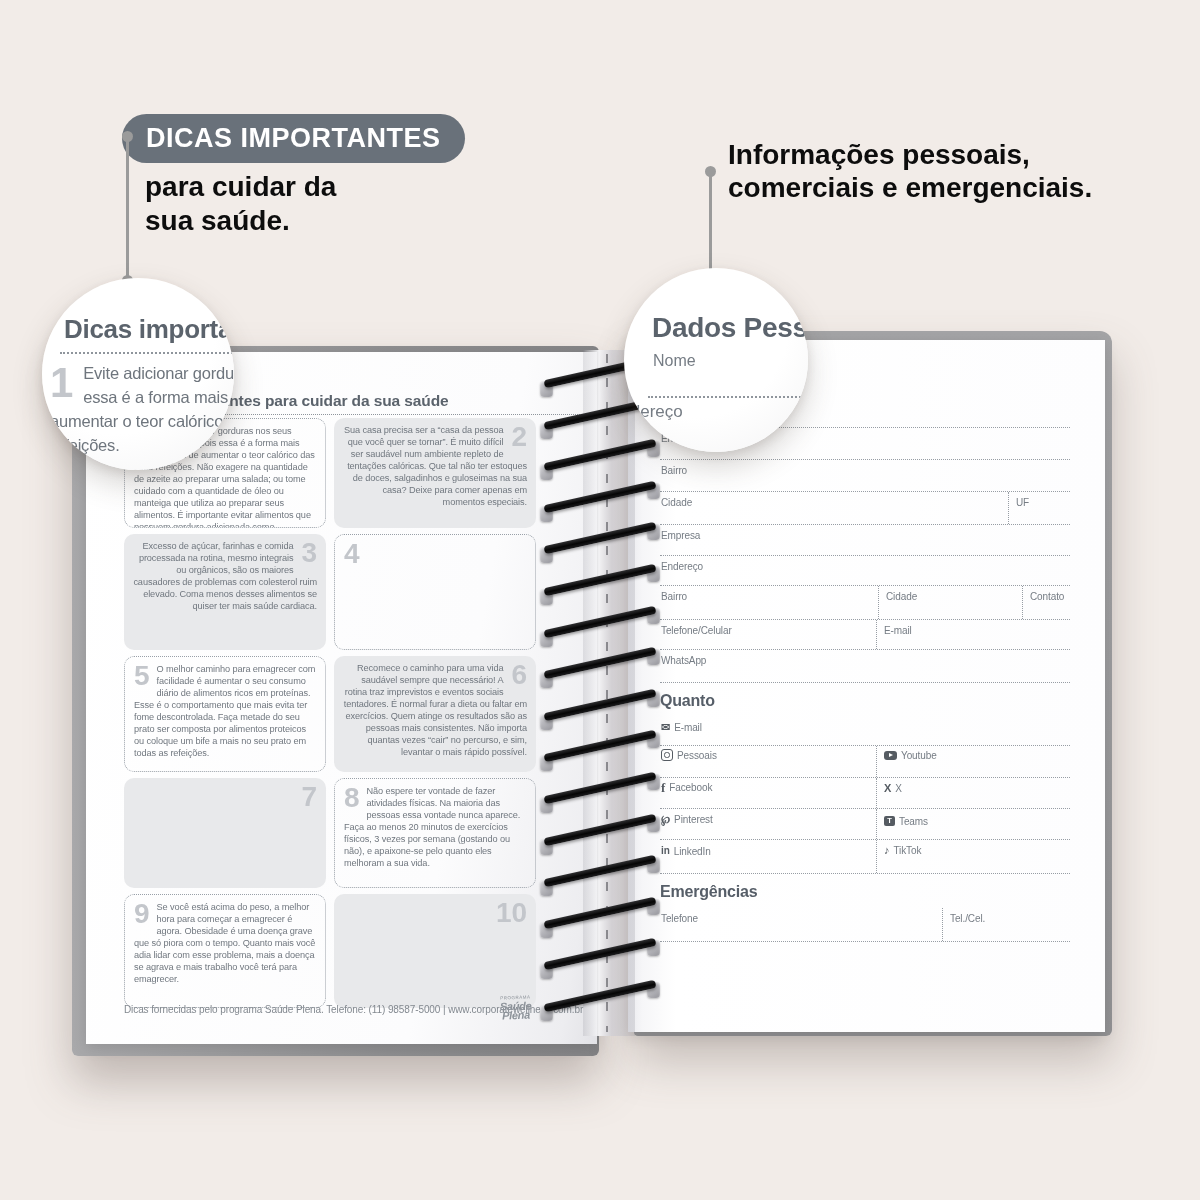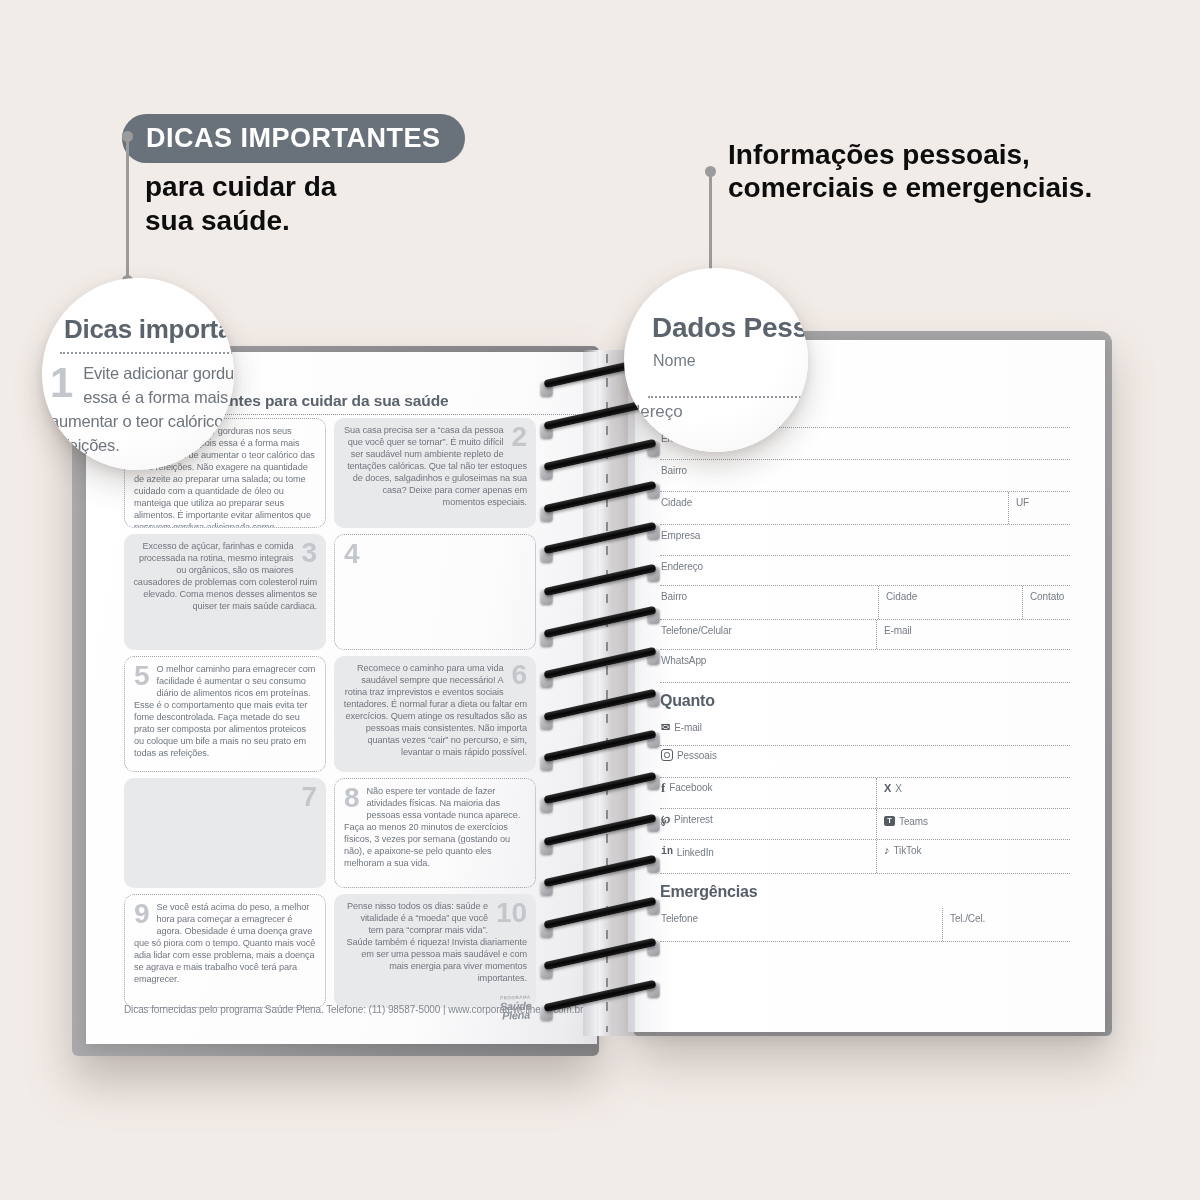--- a/index.html
+++ b/index.html
@@ -70,21 +70,21 @@
   .cols .fcell{height:100%;box-sizing:border-box;}
   .cols .sep{border-left:1px dotted #979da4;padding-left:6px;}
   .cols-uf{grid-template-columns:348px 1fr;}
   .cols-half{grid-template-columns:216px 1fr;}
   .cols-3{grid-template-columns:218px 144px 1fr;}
   .cols-em{grid-template-columns:282px 1fr;}
   .fheader{font-size:16px;font-weight:bold;color:#565e68;padding-top:9px;height:25px;letter-spacing:-.2px;}
 
   .ic{display:inline-block;font-style:normal;color:#555b62;font-size:11px;font-weight:bold;line-height:1;}
   .ic-fb{font-family:"Liberation Serif",serif;font-size:13px;}
-  .ic-in{font-size:10px;font-family:Liberation Mono, monospace;}
+  .ic-in{font-size:10px;}
   .ic-ig{width:10px;height:10px;border:1.3px solid #555b62;border-radius:3px;position:relative;}
   .ic-ig::before{content:"";position:absolute;left:2.4px;top:2.4px;width:3.2px;height:3.2px;border:1.1px solid #555b62;border-radius:50%;}
   .ic-yt{width:13px;height:9px;background:#555b62;border-radius:3px;position:relative;}
   .ic-yt::before{content:"";position:absolute;left:5px;top:2.1px;border-left:4px solid #fff;border-top:2.4px solid transparent;border-bottom:2.4px solid transparent;}
   .ic-teams{width:11px;height:10px;background:#555b62;border-radius:2px;color:#fff;font-size:7.5px;text-align:center;line-height:10.5px;}
 
   
   .callout{position:absolute;border-radius:50%;background:radial-gradient(circle at 38% 30%,#ffffff 55%,#f3f3f4 100%);
     box-shadow:0 14px 30px rgba(70,58,52,.22),0 4px 10px rgba(70,58,52,.12);overflow:hidden;z-index:50;}
   .callout-left{left:42px;top:278px;width:192px;height:192px;}
@@ -133,21 +133,21 @@
     <div class="tips">
       <div class="tip dotted"><span class="tip-num">1</span><span>Evite adicionar gorduras nos seus alimentos, pois essa é a forma mais comum de aumentar o teor calórico das suas refeições. Não exagere na quantidade de azeite ao preparar uma salada; ou tome cuidado com a quantidade de óleo ou manteiga que utiliza ao preparar seus alimentos. É importante evitar alimentos que possuem gordura adicionada como ingrediente e preferir alimentos que são naturalmente ricos em gorduras.</span></div>
       <div class="tip gray"><span class="tip-num">2</span><span>Sua casa precisa ser a “casa da pessoa que você quer se tornar”. É muito difícil ser saudável num ambiente repleto de tentações calóricas. Que tal não ter estoques de doces, salgadinhos e guloseimas na sua casa? Deixe para comer apenas em momentos especiais.</span></div>
       <div class="tip gray"><span class="tip-num">3</span><span>Excesso de açúcar, farinhas e comida processada na rotina, mesmo integrais ou orgânicos, são os maiores causadores de problemas com colesterol ruim elevado. Coma menos desses alimentos se quiser ter mais saúde cardiaca.</span></div>
       <div class="tip dotted"><span class="tip-num">4</span></div>
       <div class="tip dotted"><span class="tip-num">5</span><span>O melhor caminho para emagrecer com facilidade é aumentar o seu consumo diário de alimentos ricos em proteínas. Esse é o comportamento que mais evita ter fome descontrolada. Faça metade do seu prato ser composta por alimentos proteicos ou coloque um bife a mais no seu prato em todas as refeições.</span></div>
       <div class="tip gray"><span class="tip-num">6</span><span>Recomece o caminho para uma vida saudável sempre que necessário! A rotina traz imprevistos e eventos sociais tentadores. É normal furar a dieta ou faltar em exercícios. Quem atinge os resultados são as pessoas mais consistentes. Não importa quantas vezes “cair” no percurso, e sim, levantar o mais rápido possível.</span></div>
       <div class="tip gray"><span class="tip-num">7</span></div>
       <div class="tip dotted"><span class="tip-num">8</span><span>Não espere ter vontade de fazer atividades físicas. Na maioria das pessoas essa vontade nunca aparece. Faça ao menos 20 minutos de exercícios físicos, 3 vezes por semana (gostando ou não), e apaixone-se pelo quanto eles melhoram a sua vida.</span></div>
       <div class="tip dotted"><span class="tip-num">9</span><span>Se você está acima do peso, a melhor hora para começar a  emagrecer é agora. Obesidade é uma doença grave que só piora com o tempo. Quanto mais você adia lidar com esse problema, mais a doença se agrava e mais trabalho você terá para emagrecer.</span></div>
-      <div class="tip gray"><span class="tip-num">10</span><span>Pense nisso todos os dias: saúde e vitalidade é a “moeda” que você tem para “comprar mais vida”. Saúde também é riqueza! Invista diariamente em ser uma pessoa mais saudável e com mais energia para viver momentos importantes.</span></div>
+      <div class="tip gray"><span class="tip-num">10</span></div>
     </div>
     <div class="lp-footer">Dicas fornecidas pelo programa Saúde Plena. Telefone: (11) 98587-5000  |  www.corporatewellness.com.br</div>
     <div class="lp-logo">
       <span class="pgm">PROGRAMA</span>
       <span class="l1">Saúde</span>
       <span class="l2">Plena</span>
     </div>
   </div>
 
   <div class="page page-right">
@@ -178,20 +178,24 @@
       <div class="frow h29">
         <span class="flabel">
             <i class="ic">✉</i>
             <span>E-mail</span>
           </span>
       </div>
       <div class="frow h32 cols cols-half">
         <span class="fcell"><span class="flabel">
               <i class="ic ic-ig"></i>
               <span>Pessoais</span>
+            </span></span>
+        <span class="fcell sep"><span class="flabel">
+              <i class="ic ic-yt"></i>
+              <span>Youtube</span>
             </span></span>
       </div>
       <div class="frow h31 cols cols-half">
         <span class="fcell"><span class="flabel">
               <i class="ic ic-fb">f</i>
               <span>Facebook</span>
             </span></span>
         <span class="fcell sep"><span class="flabel">
               <i class="ic">X</i>
               <span>X</span>

